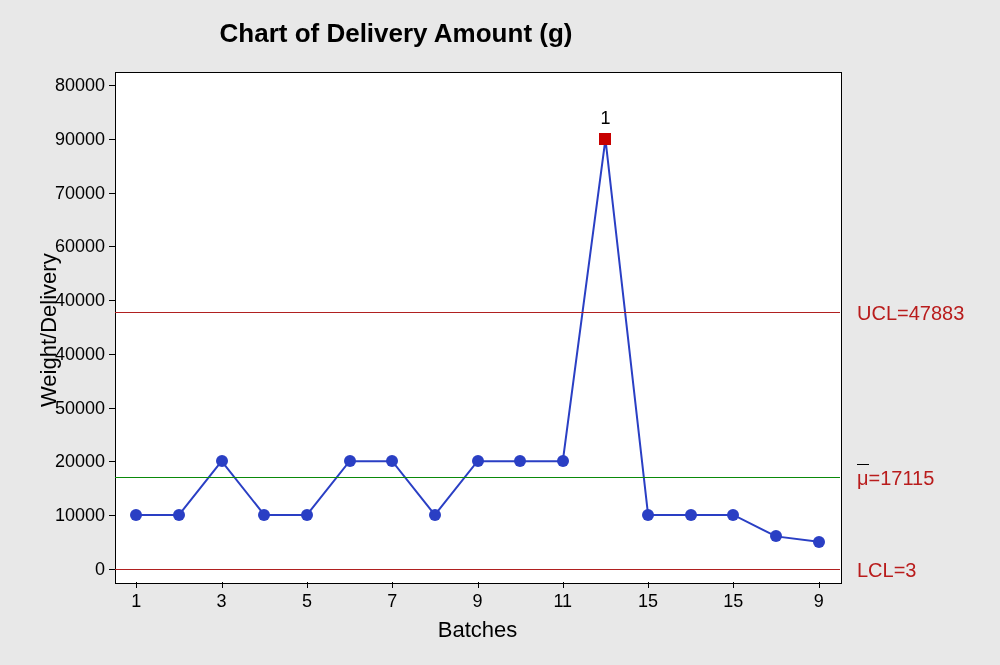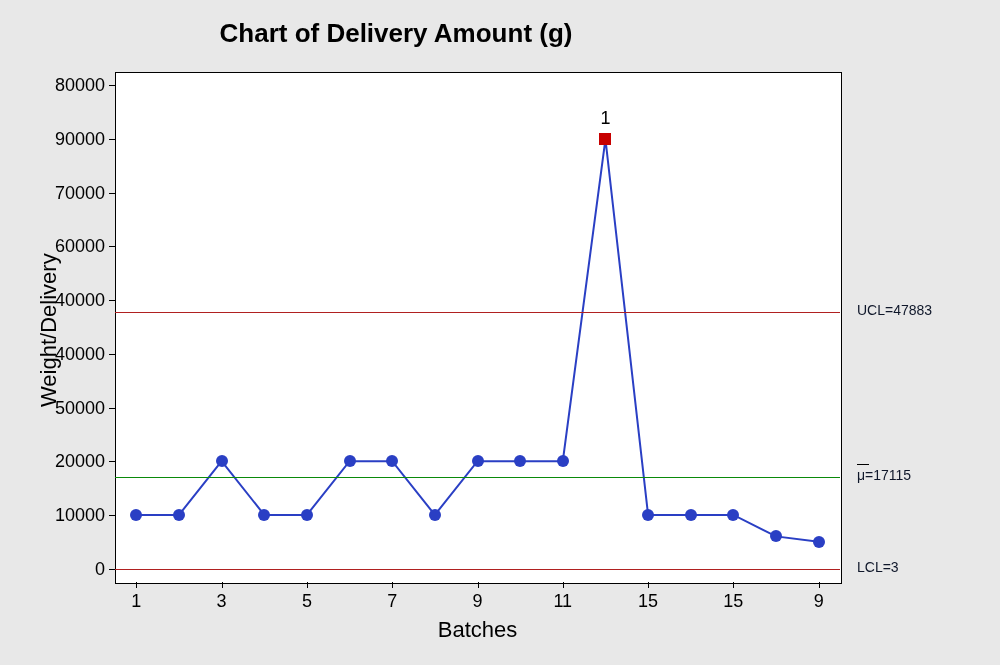--- a/index.html
+++ b/index.html
@@ -65,22 +65,22 @@
   .limline {
     position: absolute;
     height: 0;
     border-top: 1.5px solid;
   }
   .lim-ucl { border-color: #b02020; }
   .lim-mean { border-color: #0a8a0a; }
   .lim-lcl { border-color: #b02020; }
   .limlabel {
     position: absolute;
-    font-size: 14px;
-    color: #0f172a;
+    font-size: 20px;
+    color: #b91c1c;
     white-space: nowrap;
   }
   svg.chart-svg {
     position: absolute;
     left: 0; top: 0;
   }
   .dot {
     position: absolute;
     width: 12px;
     height: 12px;

